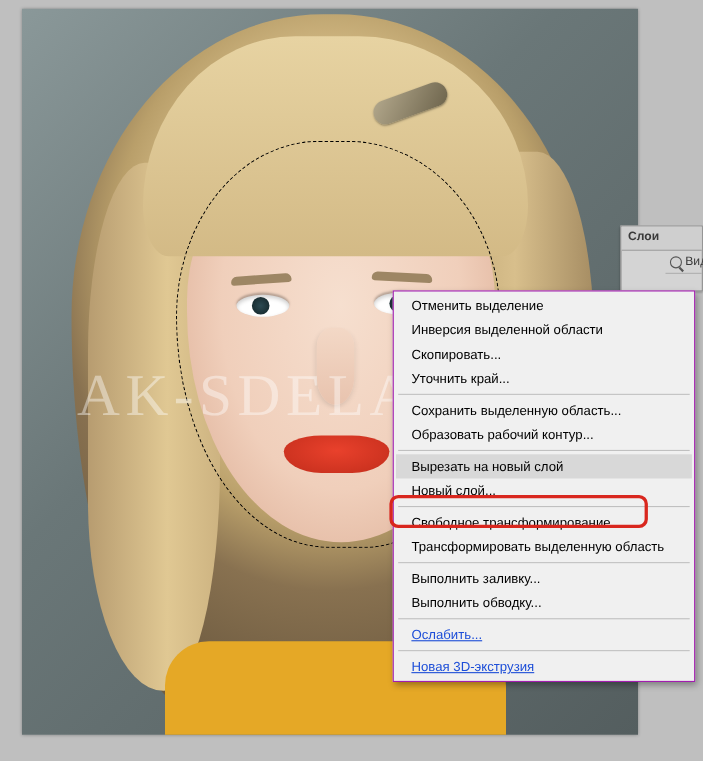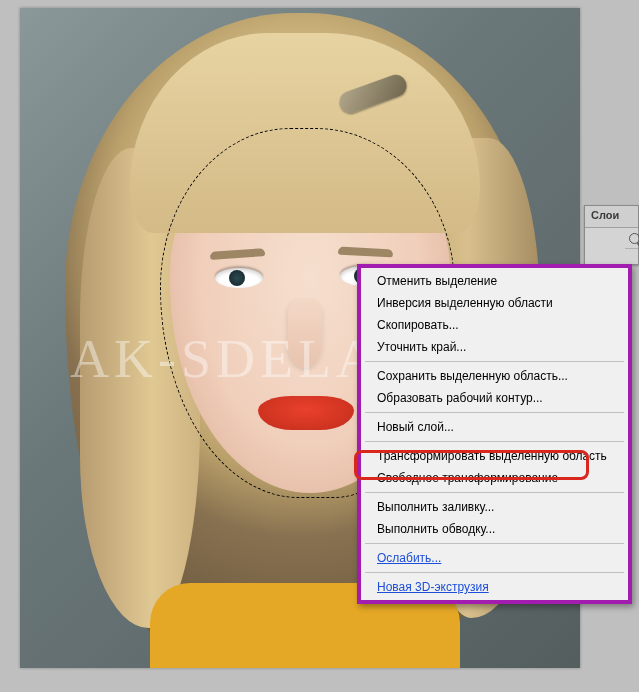--- a/index.html
+++ b/index.html
@@ -129,21 +129,21 @@
     font-size: 54px;
     letter-spacing: 5px;
     color: rgba(255,255,255,0.42);
     font-weight: 500;
     white-space: nowrap;
   }
   
   .layers-panel {
     position: absolute;
     right: 0; top: 205px;
-    width: 55px;
+    width: 75px;
     height: 60px;
     background: #d4d4d4;
     border: 1px solid #8a8a8a;
     box-shadow: 0 1px 2px rgba(0,0,0,0.3);
   }
   .layers-tab {
     height: 22px;
     background: #cfcfcf;
     border-bottom: 1px solid #a0a0a0;
     padding: 3px 6px;
@@ -175,21 +175,21 @@
     width: 5px; height: 1.5px;
     background: #555;
     transform: rotate(45deg);
   }
   
   .context-menu {
     position: absolute;
     left: 357px; top: 264px;
     width: 275px;
     background: #f0f0f0;
-    border: 4px solid #a21caf;
+    border: 1px solid #a21caf;
     box-shadow: 2px 3px 6px rgba(0,0,0,0.35);
     padding: 2px;
   }
   .menu-item {
     padding: 4px 14px;
     font-size: 12px;
     color: #000;
     cursor: default;
     white-space: nowrap;
   }
@@ -239,31 +239,32 @@
 <div class="layers-panel">
   <div class="layers-tab">Слои</div>
   <div class="layers-search">
     <span class="search-icon"></span>
     <span>Вид</span>
   </div>
 </div>
 
 <div class="context-menu">
   <div class="menu-item">Отменить выделение</div>
-  <div class="menu-item">Инверсия выделенную области</div>
+  <div class="menu-item">Инверсия выделенной области</div>
   <div class="menu-item">Скопировать...</div>
   <div class="menu-item">Уточнить край...</div>
   <div class="menu-sep"></div>
   <div class="menu-item">Сохранить выделенную область...</div>
   <div class="menu-item">Образовать рабочий контур...</div>
   <div class="menu-sep"></div>
+  <div class="menu-item hover">Вырезать на новый слой</div>
   <div class="menu-item">Новый слой...</div>
   <div class="menu-sep"></div>
+  <div class="menu-item">Свободное трансформирование</div>
   <div class="menu-item">Трансформировать выделенную область</div>
-  <div class="menu-item">Свободное трансформирование</div>
   <div class="menu-sep"></div>
   <div class="menu-item">Выполнить заливку...</div>
   <div class="menu-item">Выполнить обводку...</div>
   <div class="menu-sep"></div>
   <div class="menu-item disabled">Ослабить...</div>
   <div class="menu-sep"></div>
   <div class="menu-item disabled">Новая 3D-экструзия</div>
 </div>
 
 <div class="highlight-box highlight-cut"></div>

